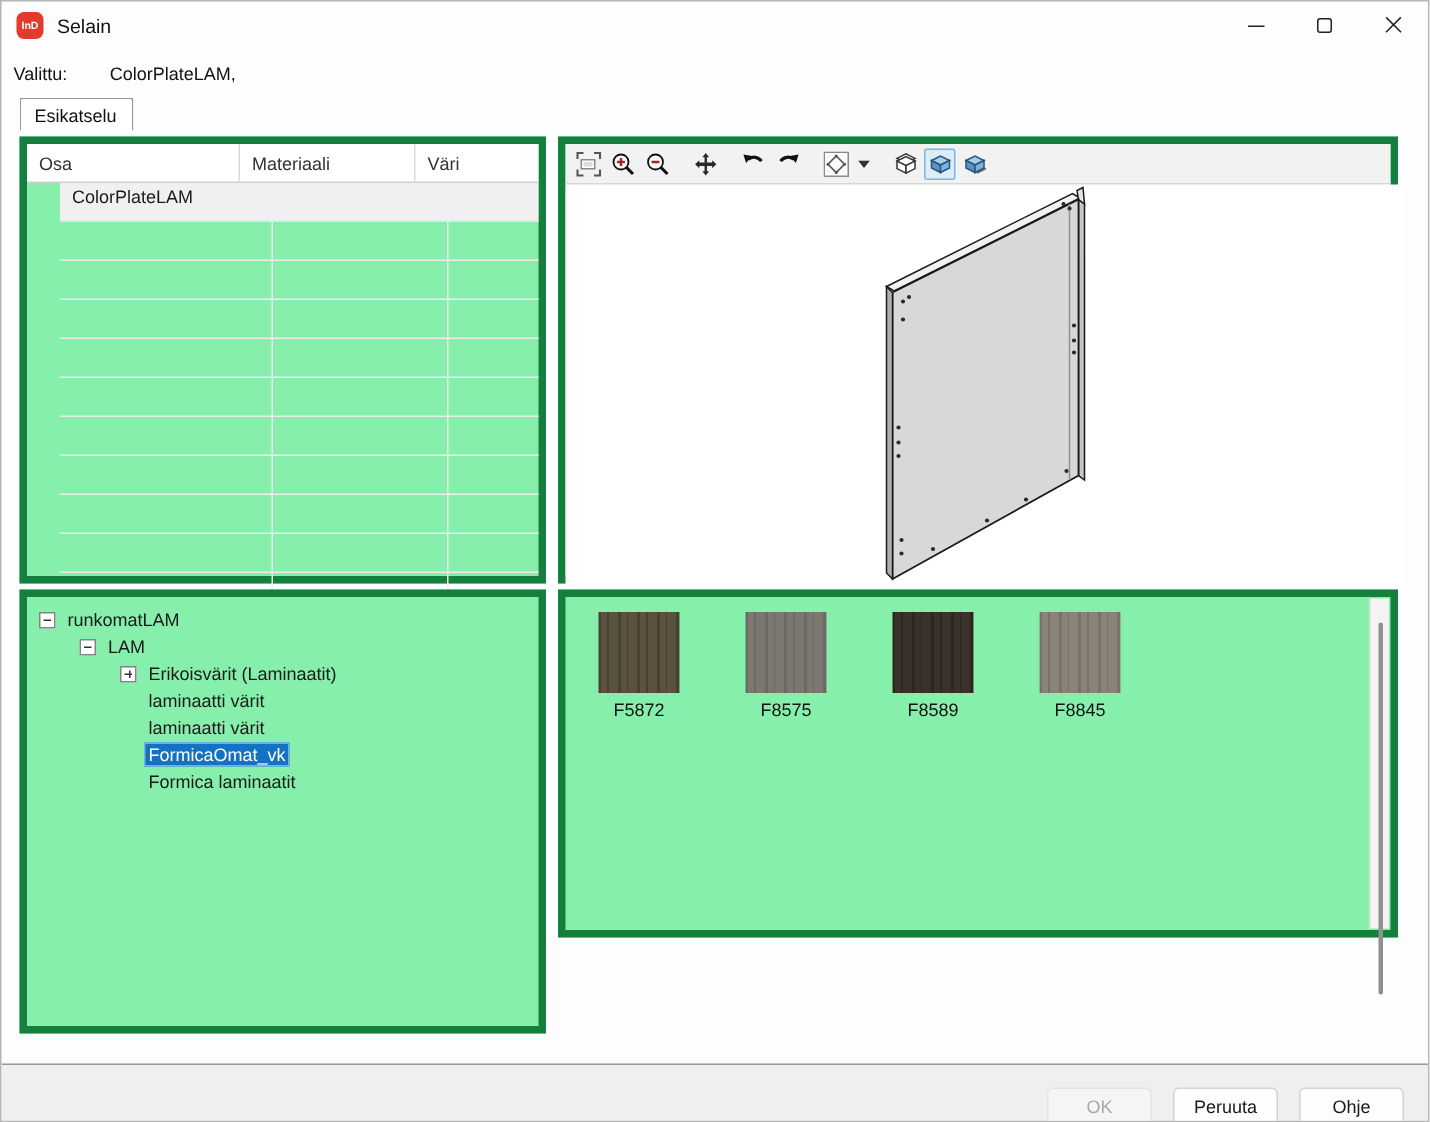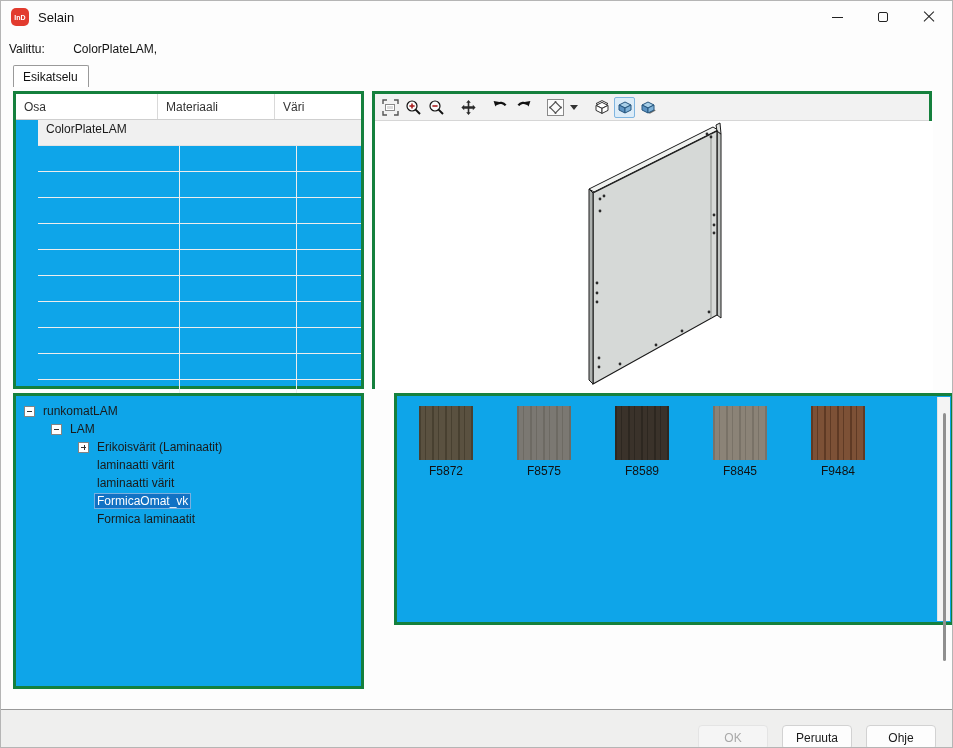--- a/index.html
+++ b/index.html
@@ -35,25 +35,25 @@
   .selrow .val { margin-left:25px; color:#111; }
 
   
   .tab {
     position:absolute; left:12px; top:64px; height:22px; padding:4px 10px 0 9px;
     background:#fff; border:1px solid #9a9a9a; border-bottom:none; border-radius:2px 2px 0 0;
     color:#111;
   }
 
   
-  .panel { position:absolute; background:#0ea5e9; border:3px solid #15803d; }
+  .panel { position:absolute; background:#86efac; border:5px solid #15803d; }
   .panel-table  { left:12px;  top:90px;  width:351px; height:298px; }
   .panel-3d     { left:371px; top:90px;  width:560px; height:298px; }
   .panel-tree   { left:12px;  top:392px; width:351px; height:296px; }
-  .panel-swatch { left:393px; top:392px; width:560px; height:232px; }
+  .panel-swatch { left:371px; top:392px; width:560px; height:232px; }
 
   
   .thead { display:flex; height:26px; border-bottom:1px solid #cfcfcf; background:#fff; }
   .thcell { padding:6px 0 0 8px; color:#333; border-right:1px solid #d9d9d9; overflow:hidden; }
   .thcell.c0 { width:142px; } .thcell.c1 { width:117px; } .thcell.c2 { flex:1; border-right:none; }
   .trow { display:flex; height:26px; border-bottom:1px solid #ededed;margin-left:22px; }
   .trow.sel { background:#f0f0f0; border-bottom:1px solid #e3e3e3; }
   .tcell { padding:2px 0 0 8px; overflow:hidden; white-space:nowrap; }
   .tcell.c0 { width:142px; } .tcell.c1 { width:117px; } .tcell.c2 { flex:1; }
   .trow:not(.sel) .tcell.c0, .trow:not(.sel) .tcell.c1 { border-right:1px solid #ededed; }
@@ -388,24 +388,20 @@
           <div class="scode">F8575</div>
         </div>
         <div class="swatch">
           <div class="tile" style="background: repeating-linear-gradient(90deg, rgb(45, 39, 32) 0px, rgb(45, 39, 32) 2px, rgb(58, 50, 42) 2px, rgb(58, 50, 42) 6px, rgb(45, 39, 32) 6px, rgb(45, 39, 32) 7px, rgb(58, 50, 42) 7px, rgb(58, 50, 42) 13px);"></div>
           <div class="scode">F8589</div>
         </div>
         <div class="swatch">
           <div class="tile" style="background: repeating-linear-gradient(90deg, rgb(121, 114, 103) 0px, rgb(121, 114, 103) 2px, rgb(139, 131, 119) 2px, rgb(139, 131, 119) 6px, rgb(121, 114, 103) 6px, rgb(121, 114, 103) 7px, rgb(139, 131, 119) 7px, rgb(139, 131, 119) 13px);"></div>
           <div class="scode">F8845</div>
         </div>
-        <div class="swatch">
-          <div class="tile" style="background: repeating-linear-gradient(90deg, rgb(95, 58, 36) 0px, rgb(95, 58, 36) 2px, rgb(125, 81, 54) 2px, rgb(125, 81, 54) 6px, rgb(95, 58, 36) 6px, rgb(95, 58, 36) 7px, rgb(125, 81, 54) 7px, rgb(125, 81, 54) 13px);"></div>
-          <div class="scode">F9484</div>
-        </div>
       </div>
       <div class="vscroll">
         <div class="vthumb"></div>
       </div>
     </div>
   </div>
 
   <div class="footer">
     <div class="btnrow">
       <div class="btn disabled">OK</div>

